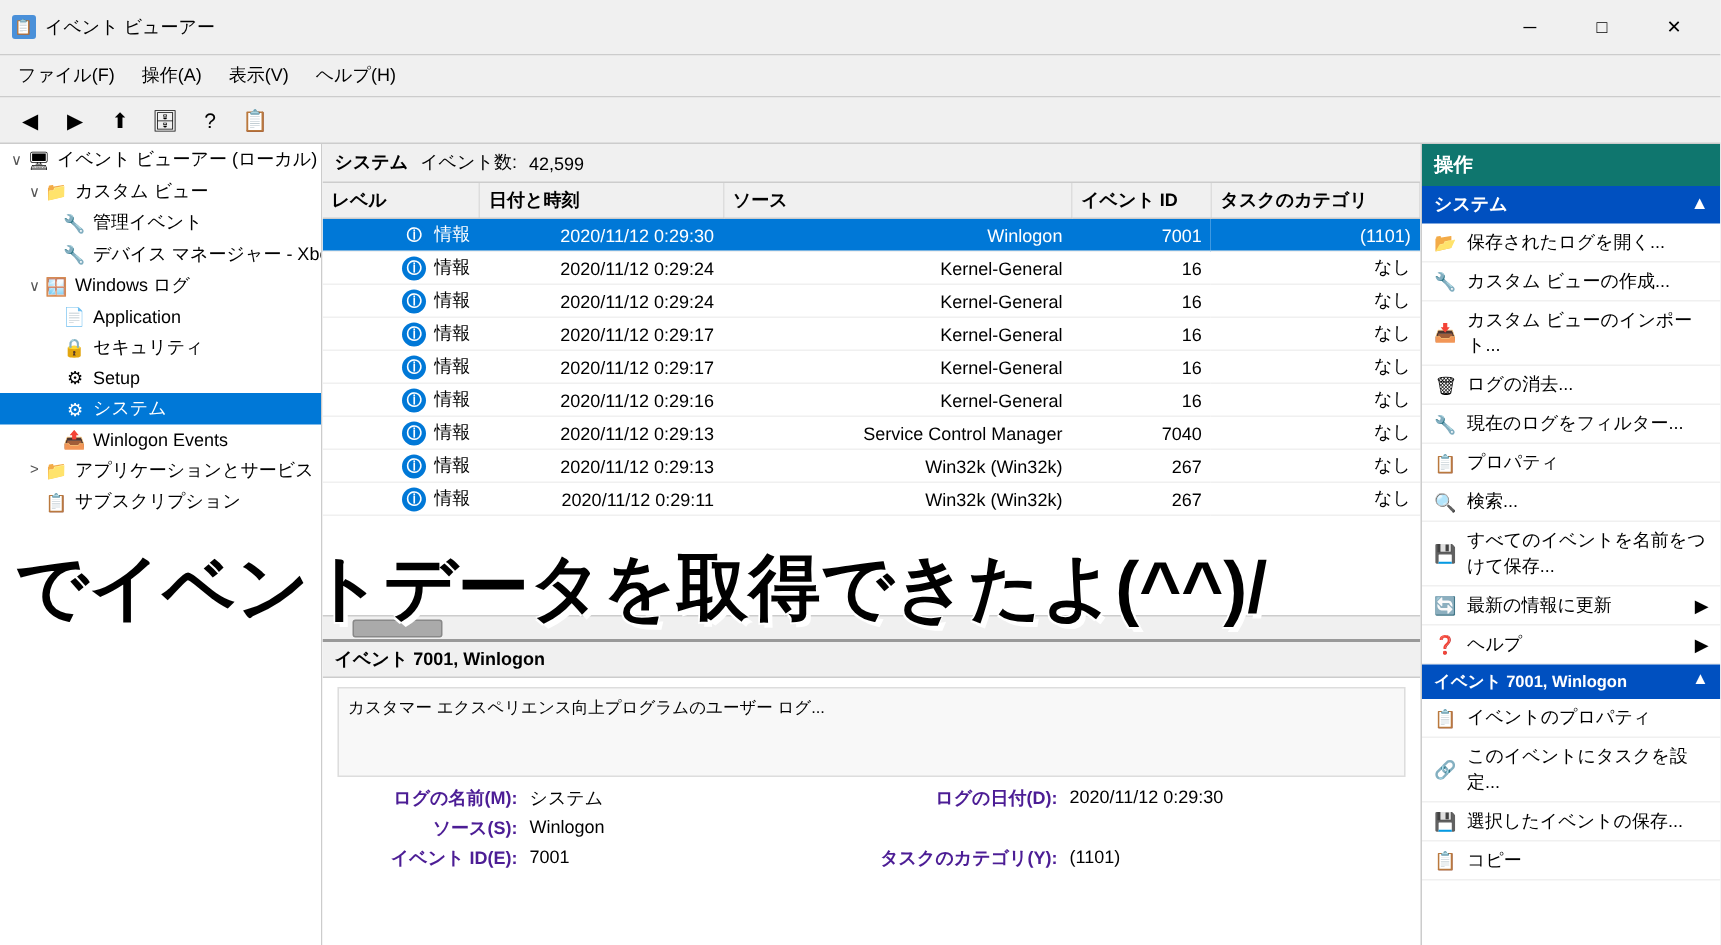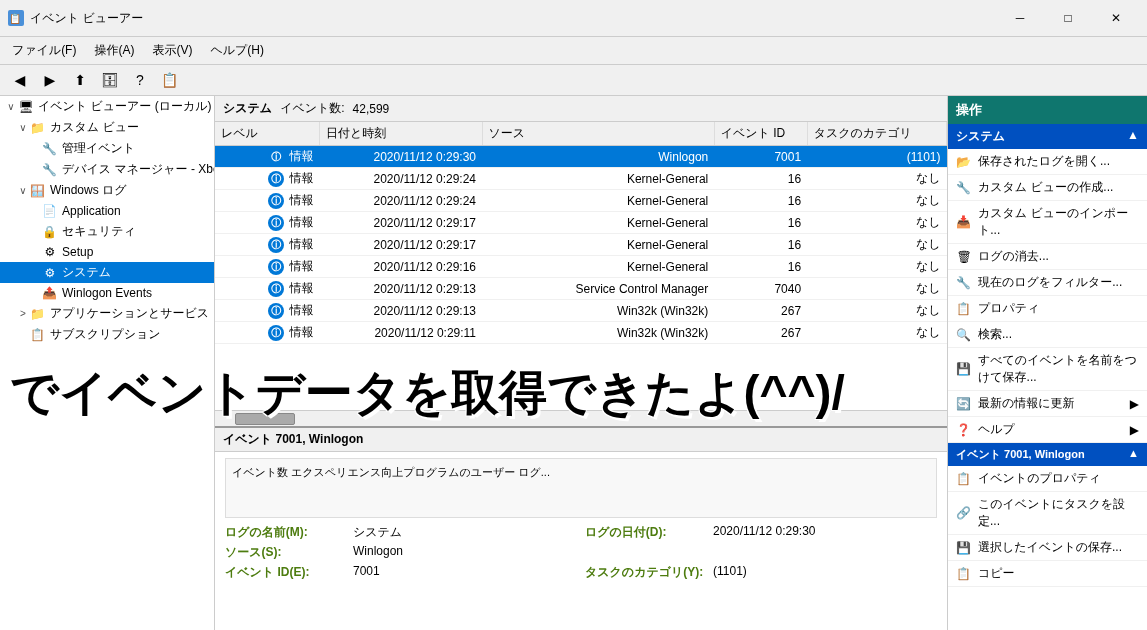--- a/index.html
+++ b/index.html
@@ -101,21 +101,21 @@
       width: 100%;
       border-collapse: collapse;
       font-size: 12px;
     }
     .event-table thead th {
       background: #f0f0f0;
       border-bottom: 1px solid #ccc;
       border-right: 1px solid #ddd;
       padding: 3px 6px;
       text-align: left;
-      font-weight: normal;
+      font-weight: bold;
       cursor: pointer;
       white-space: nowrap;
     }
     .event-table tbody tr { cursor: pointer; }
     .event-table tbody tr.selected { background: #0078d7; color: white; }
     .event-table tbody td {
       padding: 2px 6px;
       border-bottom: 1px solid #f0f0f0;
       white-space: nowrap;
       text-align: right;
@@ -169,21 +169,21 @@
       margin-bottom: 6px;
       min-height: 60px;
       font-size: 11px;
       line-height: 1.4;
     }
     .detail-fields {
       display: grid;
       grid-template-columns: 120px 1fr 120px 1fr;
       gap: 3px 8px;
     }
-    .detail-label { font-weight: bold; color: #4d7c0f; }
+    .detail-label { font-weight: bold; color: #4c1d95; text-align: right; }
     .detail-value { color: #000; }
     
     
     .right-panel {
       width: 200px;
       background: white;
       border-left: 1px solid #ccc;
       overflow-y: auto;
       flex-shrink: 0;
     }
@@ -474,21 +474,21 @@
         </table>
       </div>
       <div class="horiz-scroll">
         <div class="horiz-scroll-thumb"></div>
       </div>
 
       <div class="detail-panel">
         <div class="detail-header">イベント 7001, Winlogon</div>
         <div class="detail-content">
           <div class="detail-description">
-            <span>イベント数 エクスペリエンス向上プログラムのユーザー ログ...</span>
+            <span>カスタマー エクスペリエンス向上プログラムのユーザー ログ...</span>
           </div>
           <div class="detail-fields">
             <span class="detail-label">ログの名前(M):</span>
             <span class="detail-value">システム</span>
             <span class="detail-label">ログの日付(D):</span>
             <span class="detail-value">2020/11/12 0:29:30</span>
             <span class="detail-label">ソース(S):</span>
             <span class="detail-value">Winlogon</span>
             <span class="detail-label"></span>
             <span class="detail-value"></span>

